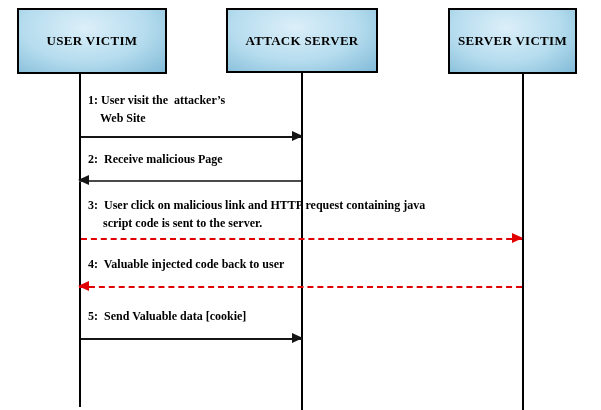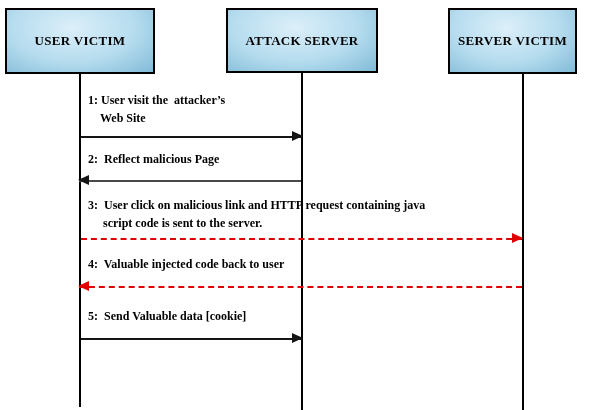--- a/index.html
+++ b/index.html
@@ -73,42 +73,42 @@
   .head.right { right: -1px; border-left: 11px solid var(--arrow-black, #151515); }
   .head.left  { left: -1px;  border-right: 11px solid var(--arrow-black, #151515); }
   .arrow.dashed-red .head.right { border-left-color: var(--arrow-red, #e00000); }
   .arrow.dashed-red .head.left  { border-right-color: var(--arrow-red, #e00000); }
 </style>
 </head>
 <body>
 
 <div class="stage">
 
-  <div class="actor" style="left:5px; top:8px; width:150px; height:66px;">
+  <div class="actor" style="left:17px; top:8px; width:150px; height:66px;">
     <span class="actor-title">USER VICTIM</span>
   </div>
   <div class="actor" style="left:226px; top:8px; width:152px; height:65px;justify-content:center;">
     <span class="actor-title">ATTACK SERVER</span>
   </div>
   <div class="actor" style="left:448px; top:8px; width:129px; height:66px;">
     <span class="actor-title">SERVER VICTIM</span>
   </div>
 
   <div class="lifeline" style="left:79px; top:74px; height:333px;"></div>
   <div class="lifeline" style="left:301px; top:73px; height:337px;"></div>
   <div class="lifeline" style="left:522px; top:74px; height:336px;"></div>
 
   <div class="msg-label" style="left:88px; top:91px; width:230px;">1: User visit the  attacker’s
     Web Site</div>
   <div class="arrow" style="left:81px; top:137px; width:221px;">
     <div class="line"></div>
     <div class="head right"></div>
   </div>
 
-  <div class="msg-label" style="left:88px; top:150px; width:230px;">2:  Reflect malicious Page</div>
+  <div class="msg-label" style="left:88px; top:150px; width:230px;">2:  Receive malicious Page</div>
   <div class="arrow line-gray" style="left:79px; top:181px; width:222px;">
     <div class="line"></div>
     <div class="head left"></div>
   </div>
 
   <div class="msg-label" style="left:88px; top:196px; width:450px;">3:  User click on malicious link and HTTP request containing java
      script code is sent to the server.</div>
   <div class="arrow dashed-red" style="left:81px; top:239px; width:441px;">
     <div class="line"></div>
     <div class="head right"></div>

